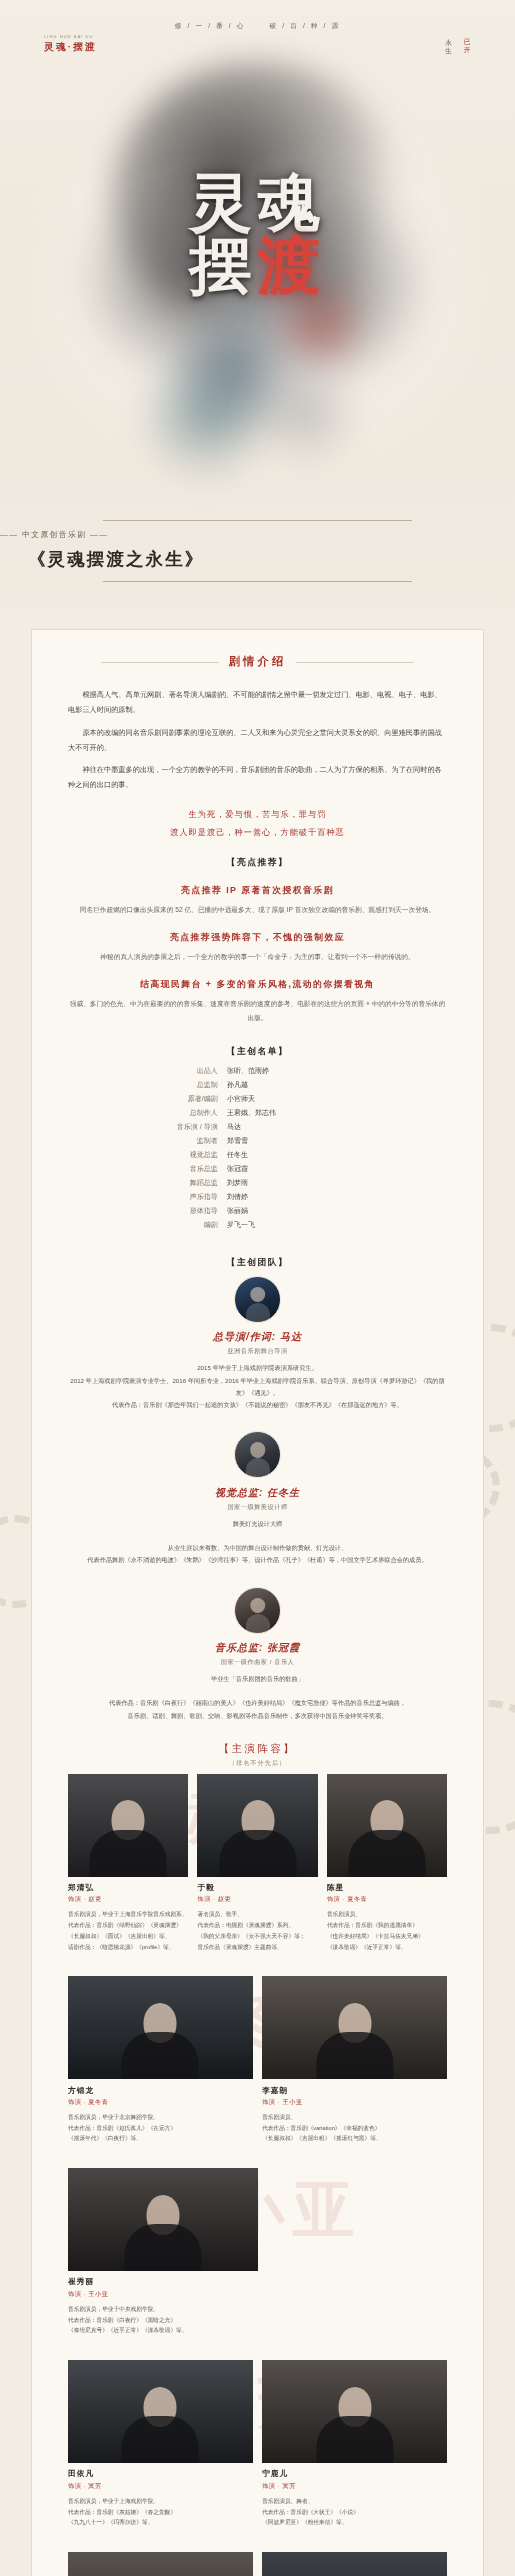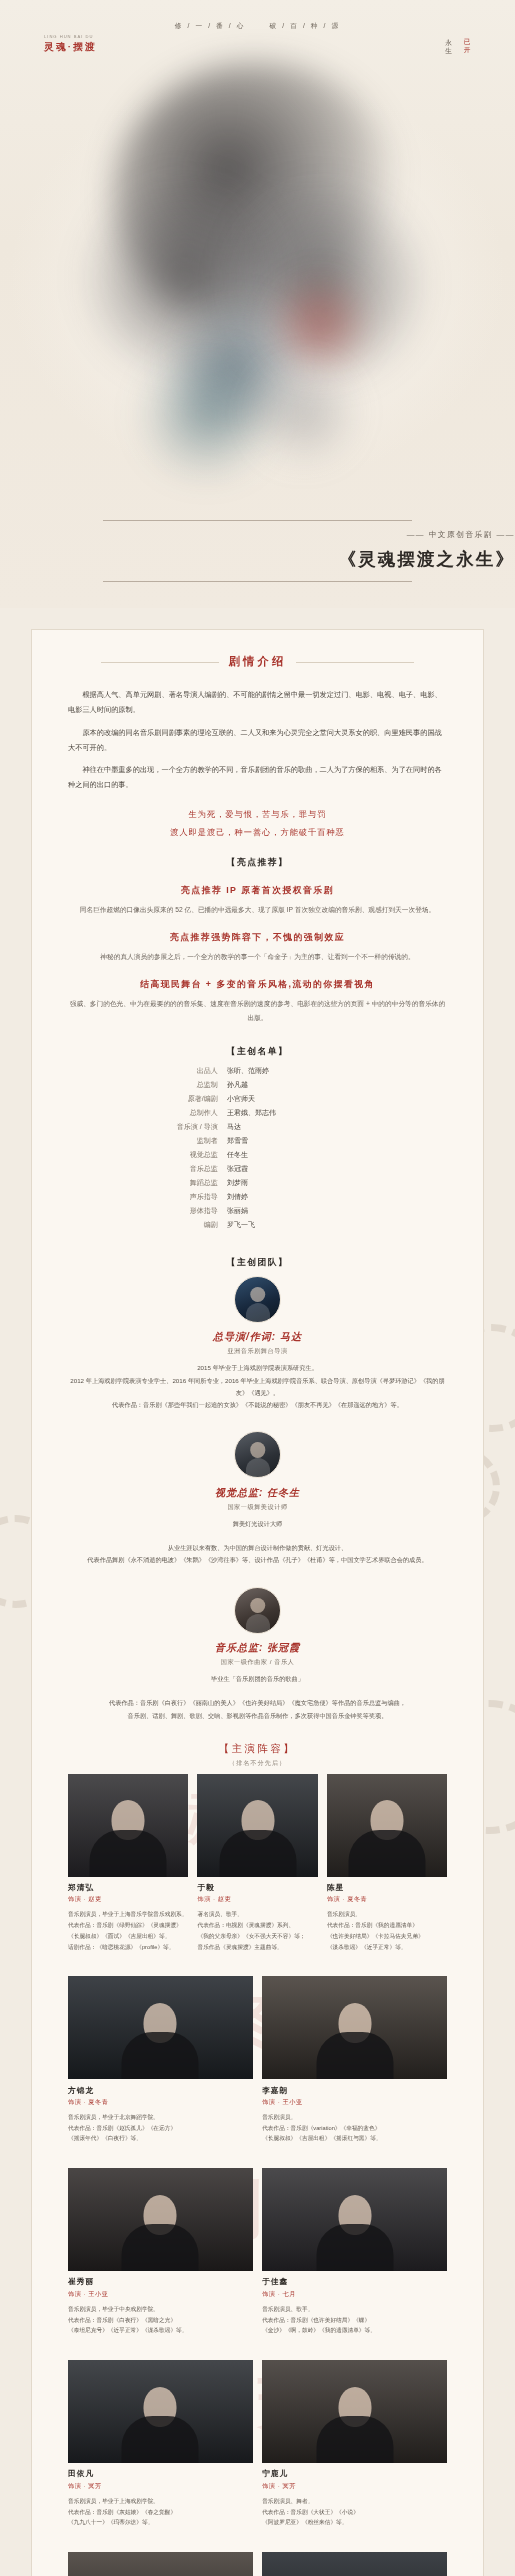--- a/index.html
+++ b/index.html
@@ -71,21 +71,21 @@
     color: #f5f1ea;
     text-shadow: 0 0 11.3px rgba(0,0,0,0.55), 0 1.5px 5.2px rgba(0,0,0,0.6);
     letter-spacing: 5.2px;
   }
   .ht-line1 { font-size: 63px; line-height: 1.05; }
   .ht-line2 { font-size: 63px; line-height: 1.05; margin-top: -3.1px; }
   .ht-line2 .accent { color: #d8443a; text-shadow: 0 0 13.4px rgba(160,30,25,0.7); }
 
   .hero-sub {
     position: absolute; left: 0; top: 520px; width: 100%;
-    text-align: right;
+    text-align: left;
   }
   .hero-rule {
     width: 309px; height: 0.5px; background: #b9ada0; margin: 0 auto 9.3px;
   }
   .hero-sub-small { font-size: 7.7px; color: #6b6258; letter-spacing: 1.5px; }
   .hero-sub-big {
     font-family: "Liberation Serif", serif;
     font-size: 17.5px; color: #2e2a26; letter-spacing: 2.1px; margin-top: 7.2px; font-weight: bold; padding-left: 28px;
   }
   .hero-rule2 { width: 309px; height: 0.5px; background: #b9ada0; margin: 10.3px auto 0; }
@@ -268,20 +268,26 @@
     </div>
 
     <div class="ink ink-a"></div>
     <div class="ink ink-b"></div>
     <div class="ink ink-c"></div>
     <div class="ink ink-d"></div>
     <div class="ink ink-e"></div>
     <div class="ink ink-f"></div>
     <div class="ink ink-g"></div>
 
+    <div class="hero-title">
+      <div class="ht-line1">灵魂</div>
+      <div class="ht-line2">
+        <span>摆</span><span class="accent">渡</span>
+      </div>
+    </div>
 
     <div class="hero-sub">
       <div class="hero-rule"></div>
       <div class="hero-sub-small">—— 中文原创音乐剧 ——</div>
       <div class="hero-sub-big">《灵魂摆渡之永生》</div>
       <div class="hero-rule2"></div>
     </div>
   </div>
 
   <div class="body">
@@ -469,28 +475,20 @@
           <div class="cast-watermark">王小亚</div>
           <div class="cast-row cols2">
             <div class="cast-cell">
               <div class="portrait p-f"></div>
               <div class="cast-name">崔秀丽</div>
               <div class="cast-role">饰演 · 王小亚</div>
               <div class="cast-bio" style="white-space:pre-line">音乐剧演员，毕业于中央戏剧学院。
 代表作品：音乐剧《白夜行》《黑暗之光》
 《泰坦尼克号》《近乎正常》《谋杀歌谣》等。</div>
             </div>
-            <div class="cast-cell">
-              <div class="portrait p-a"></div>
-              <div class="cast-name">于佳鑫</div>
-              <div class="cast-role">饰演 · 七月</div>
-              <div class="cast-bio" style="white-space:pre-line">音乐剧演员、歌手。
-代表作品：音乐剧《也许美好结局》《蝶》
-《金沙》《啊，鼓岭》《我的遗愿清单》等。</div>
-            </div>
           </div>
         </div>
 
         <div style="position:relative">
           <div class="cast-watermark">冥芳</div>
           <div class="cast-row cols2">
             <div class="cast-cell">
               <div class="portrait p-b"></div>
               <div class="cast-name">田依凡</div>
               <div class="cast-role">饰演 · 冥芳</div>

